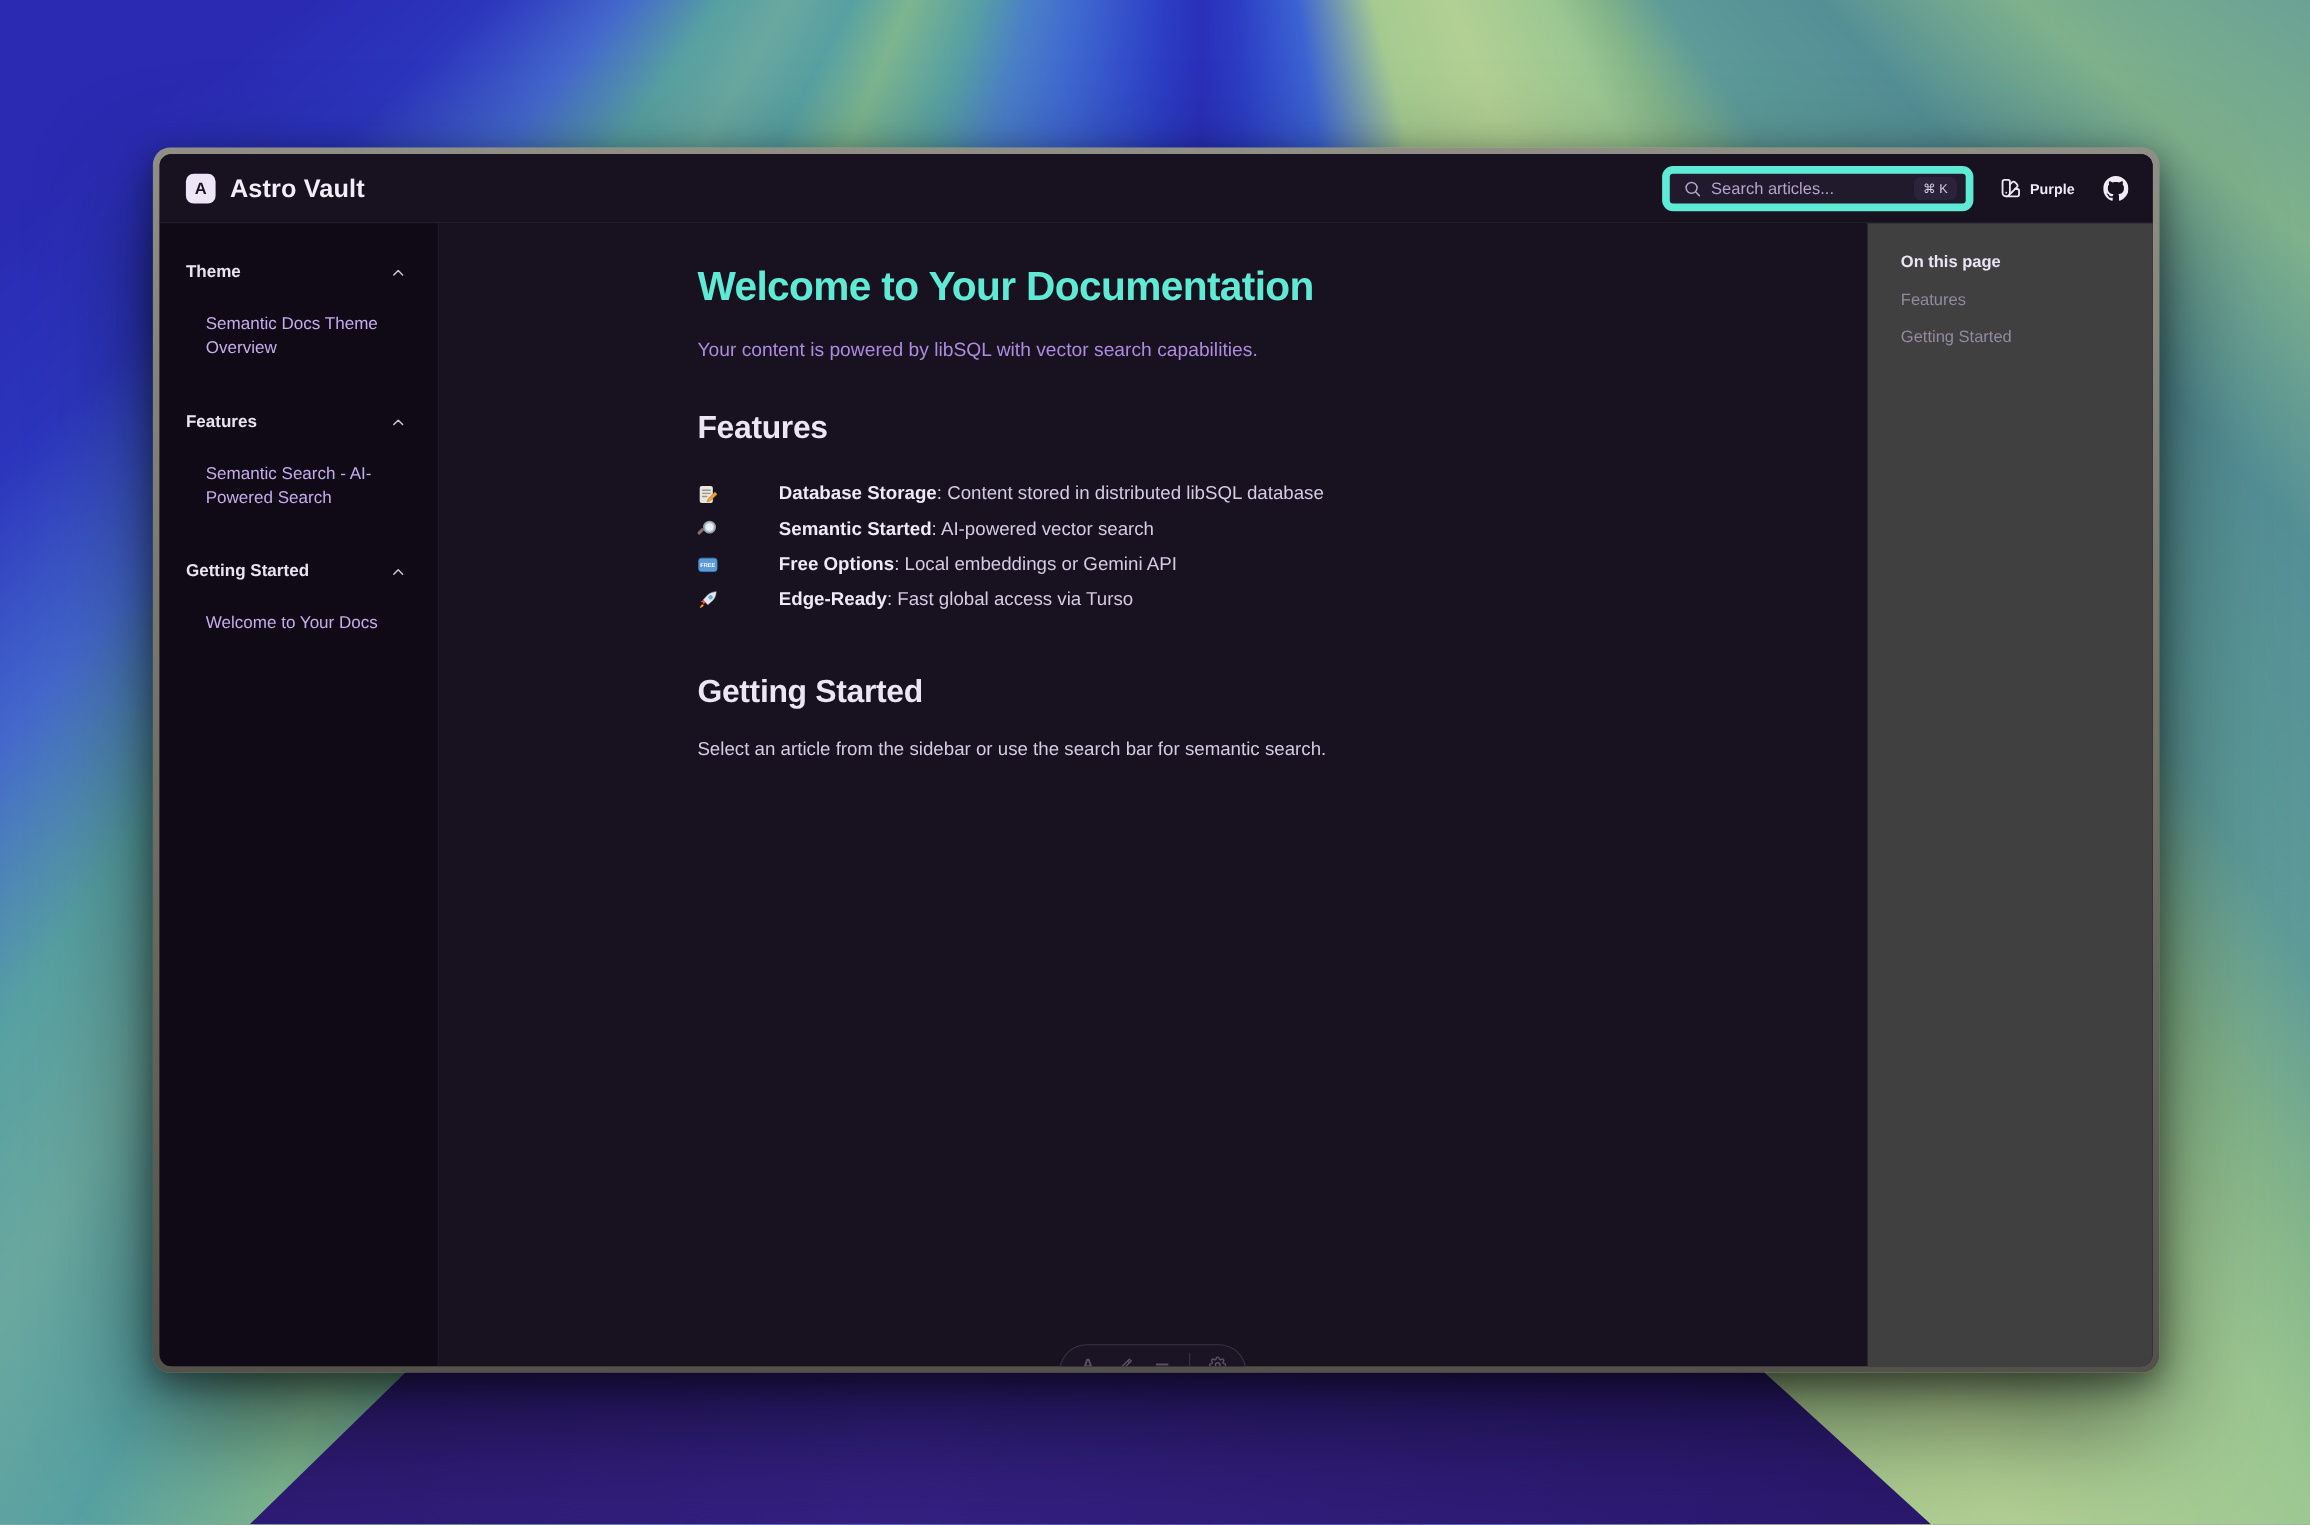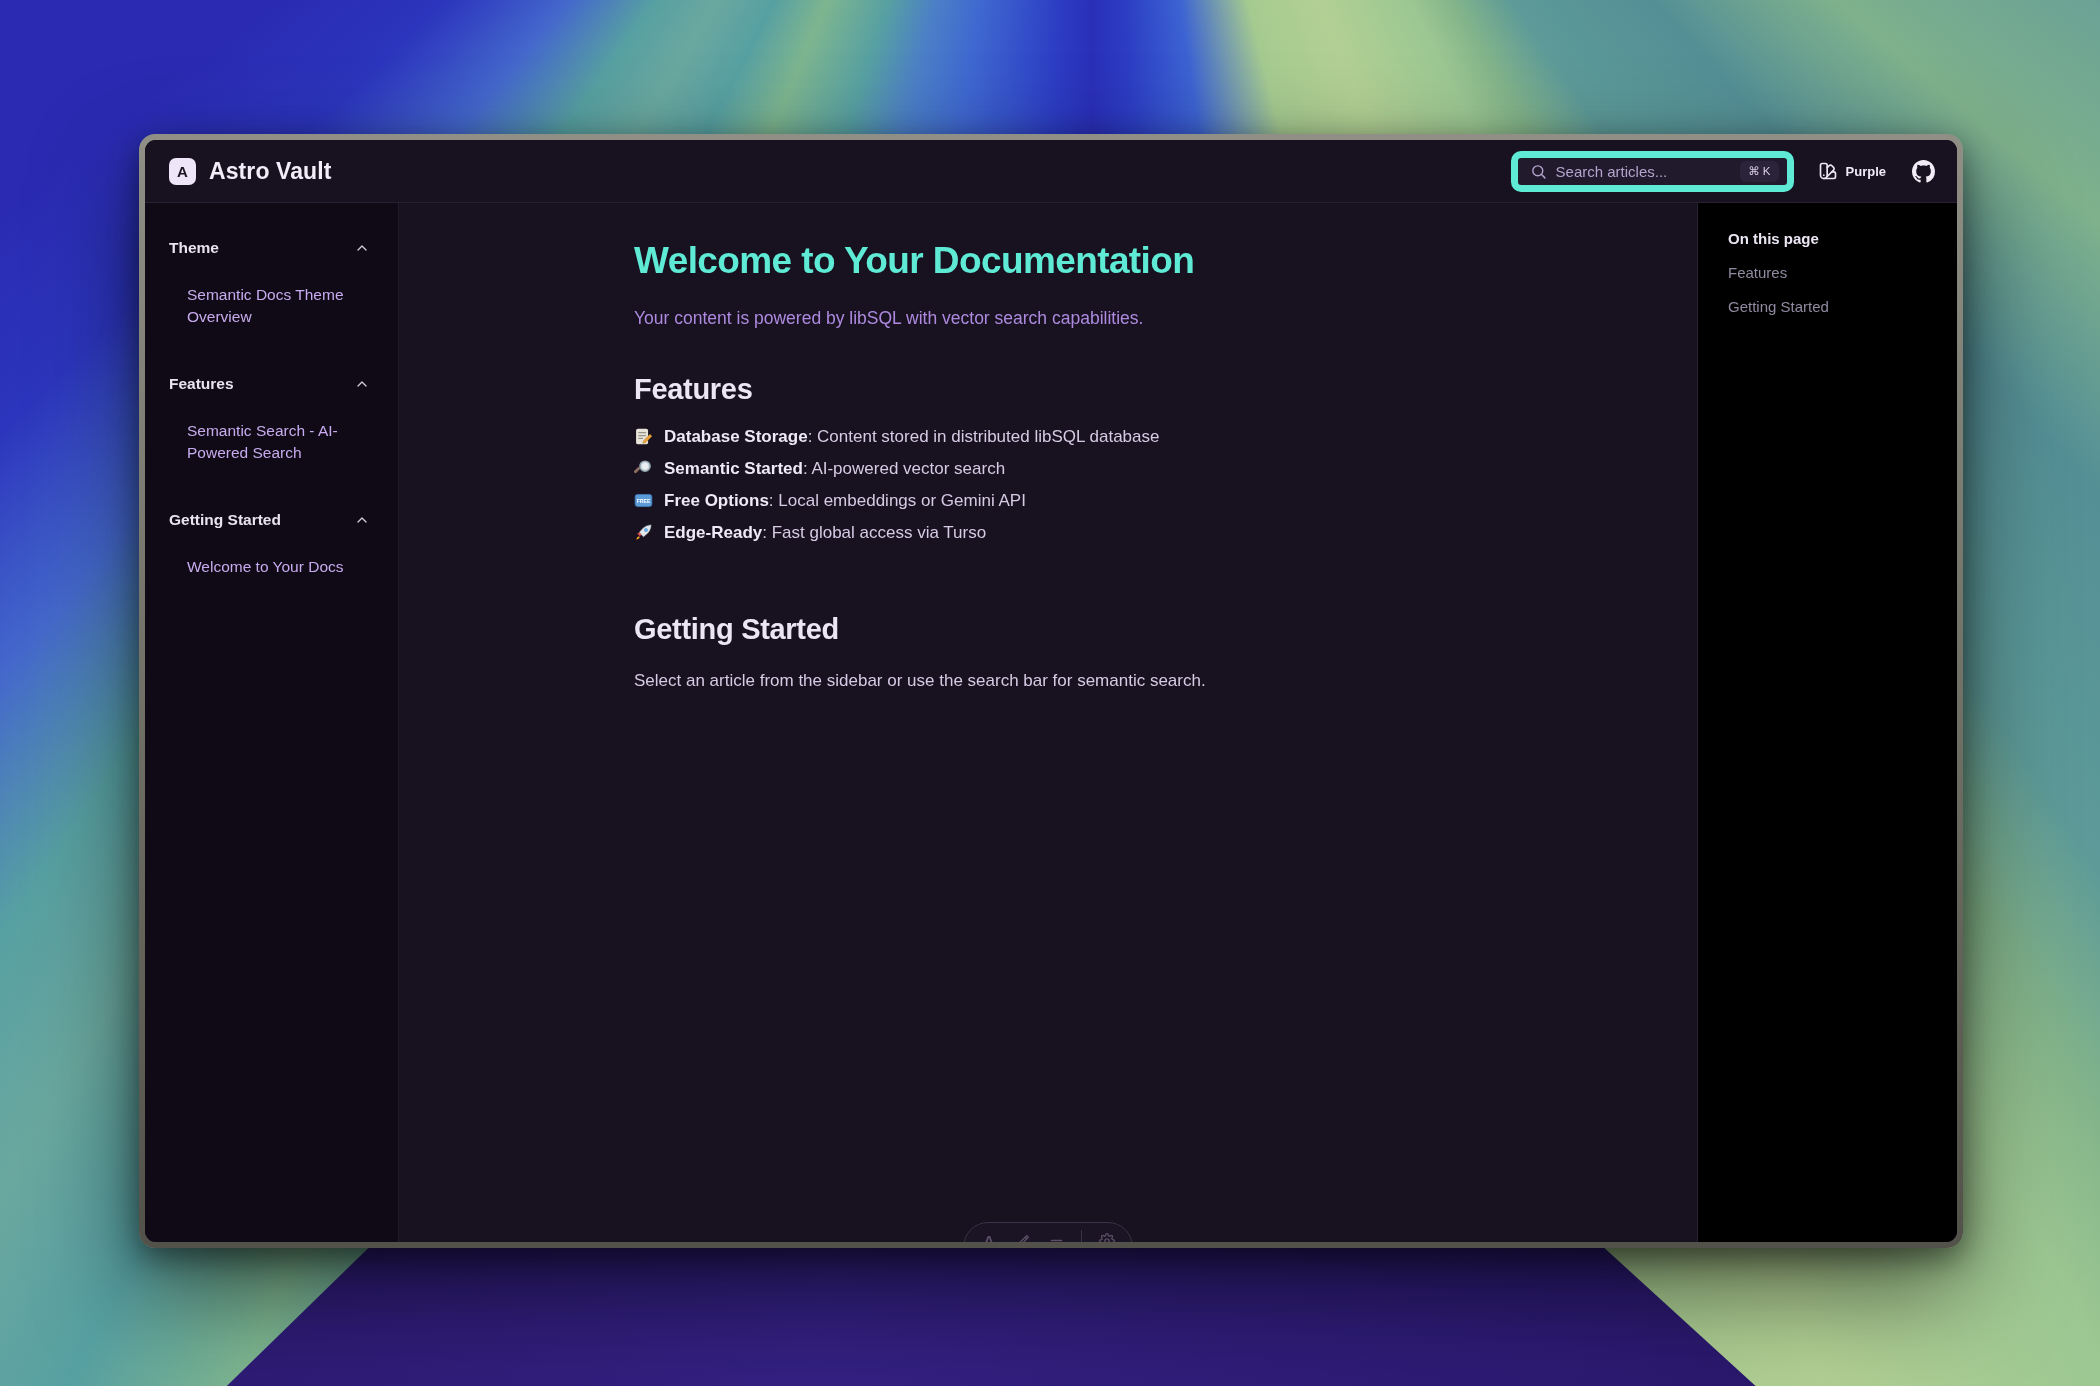--- a/index.html
+++ b/index.html
@@ -49,34 +49,34 @@
   .sb-head svg{width:16px;height:16px;color:#cfc8da;}
   .sb-item{display:block;margin:27px 0 0 18px;font-size:15.5px;line-height:1.42;
     color:#c7abee;max-width:166px;cursor:pointer;text-decoration:none;}
   .main{flex:1;position:relative;background:#18111f;padding:37px 0 0 235px;box-sizing:border-box;}
   .content{width:880px;}
   h1{margin:0;font-size:37px;font-weight:800;color:#5eead4;letter-spacing:-.6px;}
   .subtitle{margin:26px 0 0;font-size:17.5px;color:#ad8ae0;}
   h2{margin:44px 0 0;font-size:29px;font-weight:800;color:#ece6f4;letter-spacing:-.3px;}
   h2.gs{margin-top:58px;}
   ul.features{list-style:none;margin:21px 0 0;padding:0;}
-  ul.features li{display:flex;align-items:flex-start;height:32px;font-size:17px;color:#d6cbe4;}
+  ul.features li{display:flex;align-items:flex-end;height:32px;font-size:17px;color:#d6cbe4;gap:44px;}
   .emoji{width:19px;height:19px;margin-right:11px;flex:0 0 auto;}
   .emoji svg{width:19px;height:19px;display:block;}
   ul.features b{color:#eee9f6;font-weight:700;}
   .para{margin:25px 0 0;font-size:17px;color:#d6cbe4;}
   
   .pill{position:absolute;left:50%;transform:translateX(-50%);bottom:-30px;width:170px;height:50px;
     border-radius:25px;border:1.5px solid #3a3246;background:#1a1424;
     display:flex;align-items:flex-start;justify-content:space-evenly;padding-top:9px;box-sizing:border-box;}
   .pill .pi{color:#5a4f66;width:17px;height:17px;display:flex;align-items:center;justify-content:center;
     font-size:15px;font-weight:700;}
   .pill .sep{width:1px;height:34px;background:#3a3246;margin-top:-2px;}
   
-  .toc{width:260px;flex:0 0 260px;background:#000000;border-left:1px solid #272030;
+  .toc{width:260px;flex:0 0 260px;background:#404040;border-left:1px solid #272030;
     padding:27px 20px 0 30px;box-sizing:border-box;}
   .toc-title{font-size:15px;font-weight:700;color:#ece6f4;}
   .toc a{display:block;margin-top:17px;font-size:15px;color:#918aa0;text-decoration:none;cursor:pointer;}
 </style>
 </head>
 <body>
 
 <div class="wallpaper"></div>
 <div class="wallpaper-ray"></div>
 

